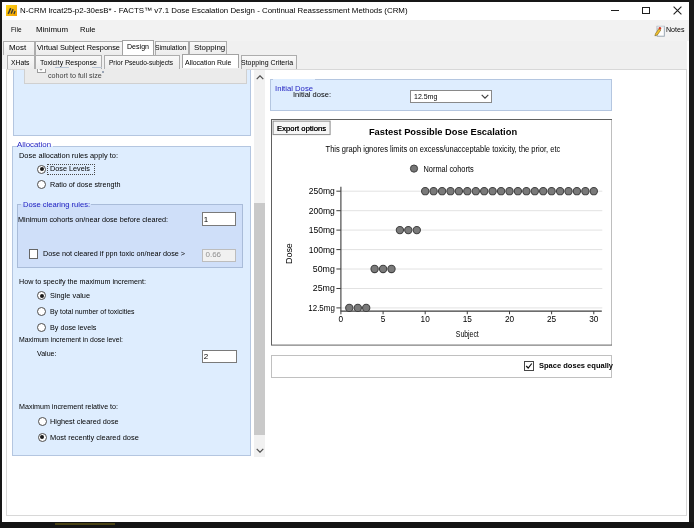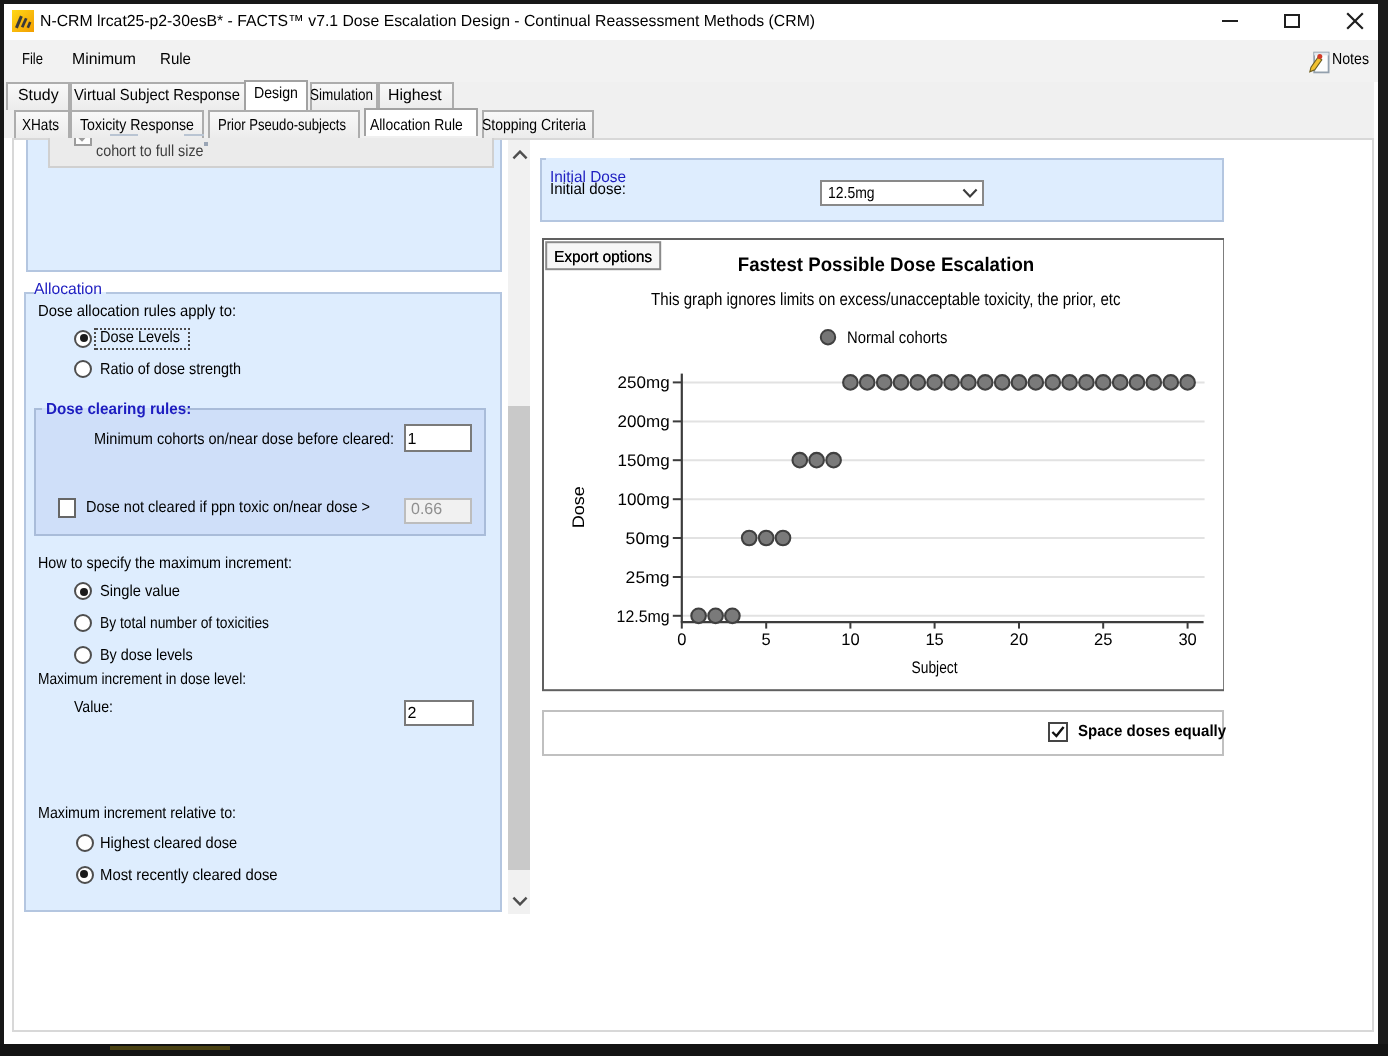--- a/index.html
+++ b/index.html
@@ -201,46 +201,46 @@
 <div style="position:absolute;left:37.0px;top:307.3px;width:9.0px;height:9.0px;border:1px solid #4e4e4e;border-radius:50%;background:#fff;box-sizing:border-box;z-index:8"></div>
 <div style="position:absolute;left:37.0px;top:322.9px;width:9.0px;height:9.0px;border:1px solid #4e4e4e;border-radius:50%;background:#fff;box-sizing:border-box;z-index:8"></div>
 <div style="position:absolute;left:37.5px;top:416.5px;width:9.0px;height:9.0px;border:1px solid #4e4e4e;border-radius:50%;background:#fff;box-sizing:border-box;z-index:8"></div>
 <div style="position:absolute;left:37.7px;top:432.6px;width:9.0px;height:9.0px;border:1px solid #4e4e4e;border-radius:50%;background:#fff;box-sizing:border-box;z-index:8"></div>
 <div style="position:absolute;left:40.2px;top:435.1px;width:4px;height:4px;border-radius:50%;background:#1b1b1b;z-index:9"></div>
 <span class="t" style="left:19.5px;top:5.8px;color:#000;font-weight:normal"><i style="transform:scaleX(0.986)">N-CRM lrcat25-p2-30esB* - FACTS™ v7.1 Dose Escalation Design - Continual Reassessment Methods (CRM)</i></span>
 <span class="t" style="left:11.1px;top:25.1px;color:#000;font-weight:normal"><i style="transform:scaleX(0.815)">File</i></span>
 <span class="t" style="left:35.7px;top:25.1px;color:#000;font-weight:normal"><i style="transform:scaleX(0.986)">Minimum</i></span>
 <span class="t" style="left:79.5px;top:25.1px;color:#000;font-weight:normal"><i style="transform:scaleX(0.942)">Rule</i></span>
 <span class="t" style="left:665.5px;top:25.1px;color:#000;font-weight:normal"><i style="transform:scaleX(0.885)">Notes</i></span>
-<span class="t" style="left:8.5px;top:43.4px;color:#000;font-weight:normal"><i style="transform:scaleX(0.992)">Study</i></span>
+<span class="t" style="left:8.5px;top:43.4px;color:#000;font-weight:normal"><i style="transform:scaleX(0.992)">Most</i></span>
 <span class="t" style="left:37.3px;top:43.4px;color:#000;font-weight:normal"><i style="transform:scaleX(0.925)">Virtual Subject Response</i></span>
 <span class="t" style="left:126.5px;top:42.3px;color:#000;font-weight:normal"><i style="transform:scaleX(0.883)">Design</i></span>
 <span class="t" style="left:155.3px;top:43.4px;color:#000;font-weight:normal"><i style="transform:scaleX(0.843)">Simulation</i></span>
-<span class="t" style="left:193.6px;top:43.4px;color:#000;font-weight:normal"><i style="transform:scaleX(0.990)">Highest</i></span>
+<span class="t" style="left:193.6px;top:43.4px;color:#000;font-weight:normal"><i style="transform:scaleX(0.990)">Stopping</i></span>
 <span class="t" style="left:10.9px;top:57.9px;color:#000;font-weight:normal"><i style="transform:scaleX(0.849)">XHats</i></span>
 <span class="t" style="left:39.7px;top:57.9px;color:#000;font-weight:normal"><i style="transform:scaleX(0.884)">Toxicity Response</i></span>
 <span class="t" style="left:108.8px;top:57.9px;color:#000;font-weight:normal"><i style="transform:scaleX(0.818)">Prior Pseudo-subjects</i></span>
 <span class="t" style="left:185.1px;top:57.9px;color:#000;font-weight:normal"><i style="transform:scaleX(0.869)">Allocation Rule</i></span>
 <span class="t" style="left:241.4px;top:58.1px;color:#000;font-weight:normal"><i style="transform:scaleX(0.873)">Stopping Criteria</i></span>
 <span class="t" style="left:48.2px;top:70.9px;color:#3f3f3f;font-weight:normal"><i style="transform:scaleX(0.896)">cohort to full size</i></span>
 <span class="t" style="left:17.4px;top:139.8px;color:#1d1dc0;font-weight:normal"><i style="transform:scaleX(0.980)">Allocation</i></span>
 <span class="t" style="left:19.2px;top:151.0px;color:#000;font-weight:normal"><i style="transform:scaleX(0.928)">Dose allocation rules apply to:</i></span>
 <span class="t" style="left:49.8px;top:164.4px;color:#000;font-weight:normal"><i style="transform:scaleX(0.908)">Dose Levels</i></span>
 <span class="t" style="left:49.8px;top:180.2px;color:#000;font-weight:normal"><i style="transform:scaleX(0.901)">Ratio of dose strength</i></span>
-<span class="t" style="left:22.6px;top:199.6px;color:#1d1dc0;font-weight:bold"><i style="transform:scaleX(0.950)">Dose clearing rules:</i></span>
-<span class="t" style="left:47px;top:215.0px;color:#000;font-weight:normal"><i style="transform:scaleX(0.907)">Minimum cohorts on/near dose before cleared:</i></span>
+<span class="t" style="left:22.6px;top:199.6px;color:#1d1dc0;font-weight:normal"><i style="transform:scaleX(0.950)">Dose clearing rules:</i></span>
+<span class="t" style="left:18px;top:215.0px;color:#000;font-weight:normal"><i style="transform:scaleX(0.907)">Minimum cohorts on/near dose before cleared:</i></span>
 <span class="t" style="left:42.6px;top:249.1px;color:#000;font-weight:normal"><i style="transform:scaleX(0.906)">Dose not cleared if ppn toxic on/near dose &gt;</i></span>
 <span class="t" style="left:18.6px;top:276.7px;color:#000;font-weight:normal"><i style="transform:scaleX(0.895)">How to specify the maximum increment:</i></span>
 <span class="t" style="left:49.8px;top:291.3px;color:#000;font-weight:normal"><i style="transform:scaleX(0.918)">Single value</i></span>
 <span class="t" style="left:49.8px;top:307.2px;color:#000;font-weight:normal"><i style="transform:scaleX(0.864)">By total number of toxicities</i></span>
 <span class="t" style="left:49.8px;top:322.5px;color:#000;font-weight:normal"><i style="transform:scaleX(0.899)">By dose levels</i></span>
 <span class="t" style="left:18.6px;top:335.3px;color:#000;font-weight:normal"><i style="transform:scaleX(0.860)">Maximum increment in dose level:</i></span>
 <span class="t" style="left:36.8px;top:349.4px;color:#000;font-weight:normal"><i style="transform:scaleX(0.883)">Value:</i></span>
 <span class="t" style="left:18.6px;top:402.0px;color:#000;font-weight:normal"><i style="transform:scaleX(0.891)">Maximum increment relative to:</i></span>
 <span class="t" style="left:50.3px;top:416.9px;color:#000;font-weight:normal"><i style="transform:scaleX(0.913)">Highest cleared dose</i></span>
 <span class="t" style="left:50.3px;top:433.1px;color:#000;font-weight:normal"><i style="transform:scaleX(0.929)">Most recently cleared dose</i></span>
 <span class="t" style="left:274.7px;top:84px;color:#1d1dc0;font-weight:normal"><i style="transform:scaleX(0.960)">Initial Dose</i></span>
-<span class="t" style="left:275px;top:89.9px;color:#000;font-weight:normal"><i style="transform:scaleX(0.939)">Initial dose:</i></span>
+<span class="t" style="left:293px;top:89.9px;color:#000;font-weight:normal"><i style="transform:scaleX(0.939)">Initial dose:</i></span>
 <span class="t" style="left:413.9px;top:91.7px;color:#000;font-weight:normal"><i style="transform:scaleX(0.873)">12.5mg</i></span>
 <span class="t" style="left:276.7px;top:123.5px;color:#000;font-weight:normal"><i style="transform:scaleX(0.958)">Export options</i></span>
 <span class="t" style="left:538.5px;top:361.1px;color:#000;font-weight:bold"><i style="transform:scaleX(0.941)">Space doses equally</i></span>
 <span class="t" style="left:203.8px;top:214.8px;color:#000;font-weight:normal"><i style="transform:scaleX(1.000)">1</i></span>
 <span class="t" style="left:205.5px;top:250.1px;color:#909090;font-weight:normal"><i style="transform:scaleX(1.000)">0.66</i></span>
 <span class="t" style="left:203.8px;top:351.9px;color:#000;font-weight:normal"><i style="transform:scaleX(1.000)">2</i></span>
 </body></html>

